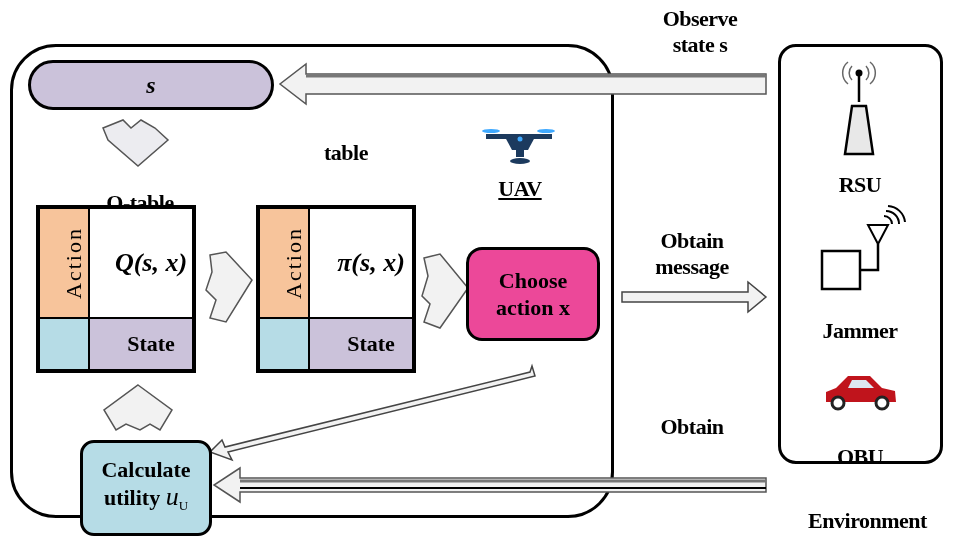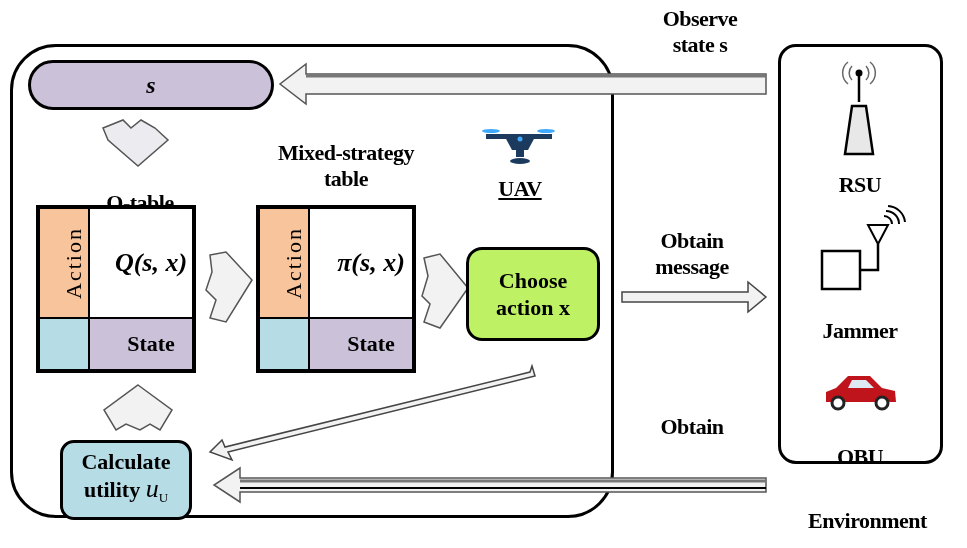--- a/index.html
+++ b/index.html
@@ -13,23 +13,23 @@
   .s-pill { left:28px; top:60px; width:246px; height:50px; background:#cbc2da; border:3px solid #000; border-radius:26px; box-sizing:border-box;
             display:flex; align-items:center; justify-content:center; font-style:italic; font-size:24px; }
   .table { width:160px; height:168px; border:3px solid #000; box-sizing:border-box; display:grid;
            grid-template-columns:50px 1fr; grid-template-rows:1fr 52px; }
   .cell { border:1.5px solid #000; box-sizing:border-box; display:flex; align-items:center; justify-content:center;padding-left:20px; }
   .c-action { background:#f7c49b; }
   .c-action span { transform:rotate(-90deg); white-space:nowrap; font-size:22px; font-weight:normal; font-family:"Liberation Serif", serif; letter-spacing:2px; }
   .c-val { background:#fff; font-size:26px; font-style:italic; font-family:"Liberation Serif", serif; }
   .c-corner { background:#b6dce6; }
   .c-state { background:#cbc2da; font-size:22px; }
-  .choose { left:466px; top:247px; width:134px; height:94px; background:#bef264; border:3px solid #000; border-radius:16px; box-sizing:border-box;
+  .choose { left:466px; top:247px; width:134px; height:94px; background:#ec4899; border:3px solid #000; border-radius:16px; box-sizing:border-box;
             display:flex; align-items:center; justify-content:center; text-align:center; font-size:22px; line-height:27px; }
-  .calc { left:60px; top:440px; width:132px; height:80px; background:#b6dce6; border:3px solid #000; border-radius:14px; box-sizing:border-box;
+  .calc { left:80px; top:440px; width:132px; height:96px; background:#b6dce6; border:3px solid #000; border-radius:14px; box-sizing:border-box;
           display:flex; align-items:center; justify-content:center; text-align:center; font-size:22px; line-height:27px; }
   .italic { font-style:italic; font-weight:normal; }
 </style>
 </head>
 <body>
 
 <div class="abs uav-box"></div>
 <div class="abs env-box"></div>
 
 <svg class="full" width="967" height="548">
@@ -110,21 +110,20 @@
   <div class="cell c-val">
       <span>Q(s, x)</span>
     </div>
   <div class="cell c-corner"></div>
   <div class="cell c-state">
       <span>State</span>
     </div>
 </div>
 
 <div class="lbl" style="left:236px; top:140px; width:220px;">
-  <div>Mixed-strategy</div>
   <div>table</div>
 </div>
 <div class="abs table" style="left:256px; top:205px;">
   <div class="cell c-action">
       <span>Action</span>
     </div>
   <div class="cell c-val">
       <span>π(s, x)</span>
     </div>
   <div class="cell c-corner"></div>

